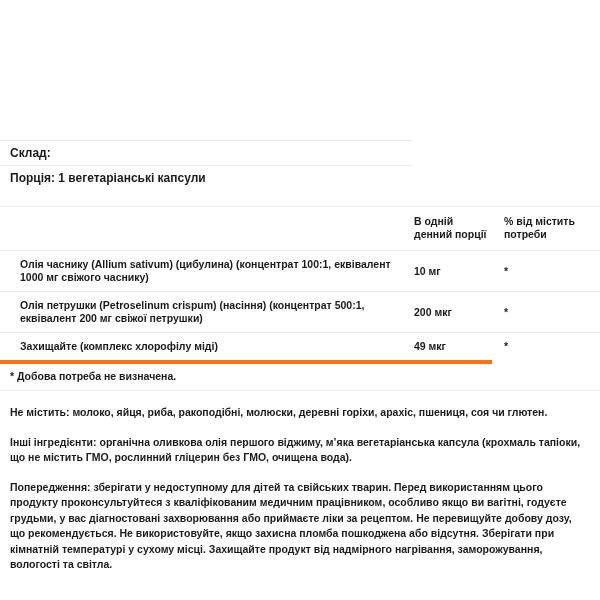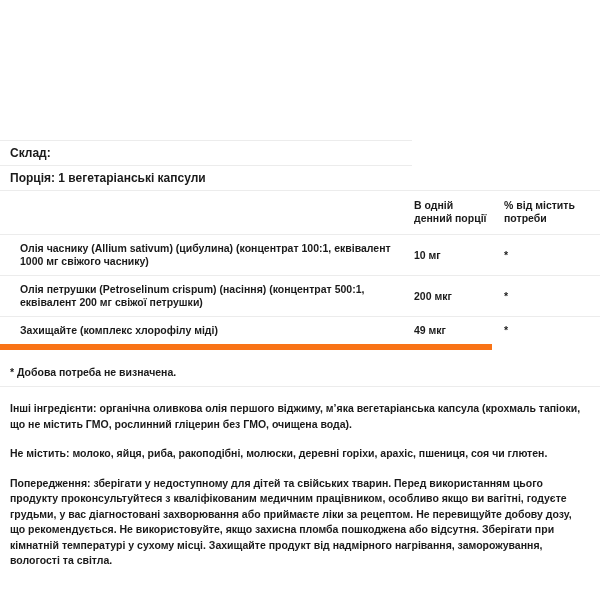--- a/index.html
+++ b/index.html
@@ -41,21 +41,21 @@
   }
   .info-row.first {
     border-top: 1px solid #ececec;
   }
 
   
   .facts-table {
     width: 600px;
     border-collapse: collapse;
     table-layout: fixed;
-    margin-top: 0;
+    margin-top: 16px;
   }
   .facts-table col.c-name  { width: 412px; }
   .facts-table col.c-amt   { width: 90px; }
   .facts-table col.c-dv    { width: 98px; }
 
   .facts-table th,
   .facts-table td {
     border-top: 1px solid #ececec;
     text-align: left;
     vertical-align: middle;
@@ -87,22 +87,22 @@
     padding-top: 7px;
     padding-bottom: 7px;
   }
   .dv-star {
     font-size: 11px;
     line-height: 11px;
   }
 
   
   .footnote {
-    border-top: 6px solid #f97316;
-    padding: 16px 0 7px 10px;
+    border-top: 4px solid #f97316;
+    padding: 6px 0 7px 10px;
     font-size: 10.5px;
     line-height: 13px;
     font-weight: bold;
     color: #1a1a1a;
     width: 492px;
     box-sizing: border-box;
   }
   .table-bottom-rule {
     border-top: 1px solid #ececec;
     height: 0;
@@ -169,18 +169,18 @@
         <td class="d-dv dv-star">*</td>
       </tr>
     </tbody>
   </table>
 
   <div class="footnote">* Добова потреба не визначена.</div>
 
   <div class="table-bottom-rule"></div>
 
   <div class="paragraphs">
+    <p class="para">Не містить: молоко, яйця, риба, ракоподібні, молюски, деревні горіхи, арахіс, пшениця, соя чи глютен.</p>
     <p class="para">Інші інгредієнти: органічна оливкова олія першого віджиму, м’яка вегетаріанська капсула (крохмаль тапіоки, що не містить ГМО, рослинний гліцерин без ГМО, очищена вода).</p>
-    <p class="para">Не містить: молоко, яйця, риба, ракоподібні, молюски, деревні горіхи, арахіс, пшениця, соя чи глютен.</p>
     <p class="para warning">Попередження: зберігати у недоступному для дітей та свійських тварин. Перед використанням цього продукту проконсультуйтеся з кваліфікованим медичним працівником, особливо якщо ви вагітні, годуєте грудьми, у вас діагностовані захворювання або приймаєте ліки за рецептом. Не перевищуйте добову дозу, що рекомендується. Не використовуйте, якщо захисна пломба пошкоджена або відсутня. Зберігати при кімнатній температурі у сухому місці. Захищайте продукт від надмірного нагрівання, заморожування, вологості та світла.</p>
   </div>
 
 </div>
 
 </body></html>

